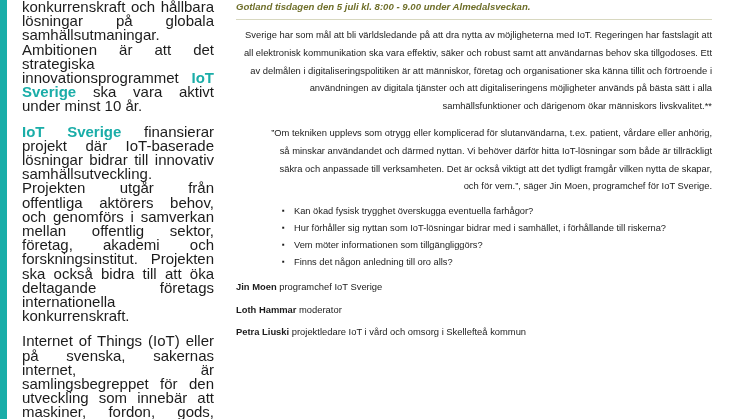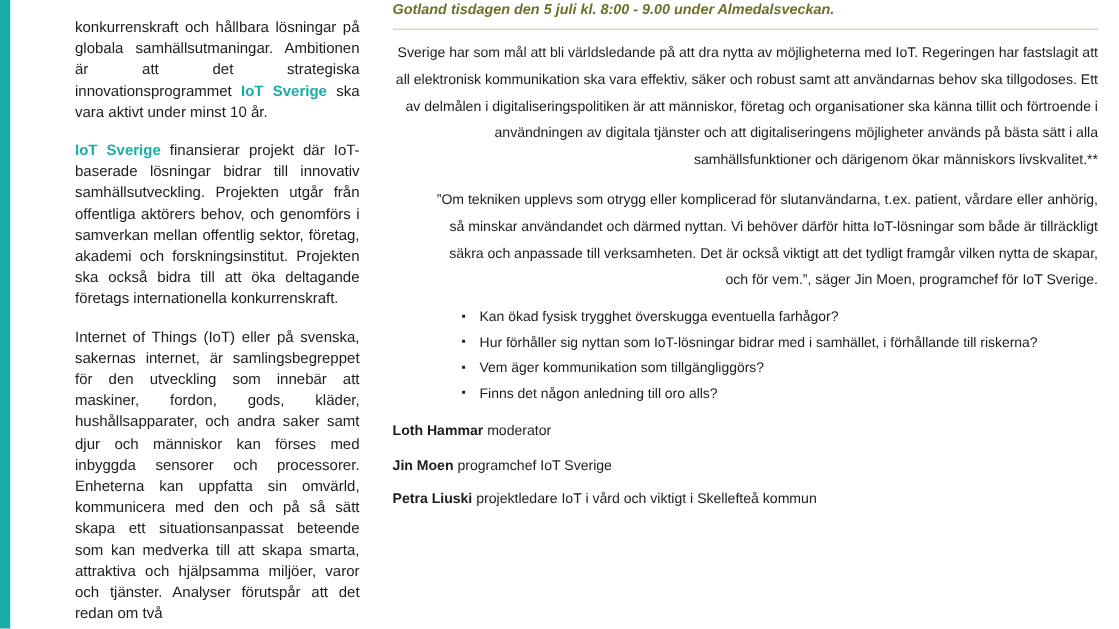--- a/index.html
+++ b/index.html
@@ -36,27 +36,26 @@
     position: absolute;
     left: 7px;
     top: 0;
     width: 2px;
     height: 419px;
     background: #ffffff;
   }
 
   .col-left {
     width: 228px;
-    padding: 12px 14px 0 22px;
-    font-size: 10px;
+    padding: 0 14px 0 22px;
+    font-size: 15px;
     line-height: 14.2px;
     text-align: justify;
     color: #1c1c1c;
     overflow: hidden;
-    margin-left: 28px;
   }
   .col-right {
     width: 498px;
     padding: 0 14px 0 8px;
     overflow: hidden;
   }
 
   .col-left p {
     margin: 0 0 11px 0;
     text-align: justify;
@@ -158,23 +157,23 @@
     <hr class="rule">
 
     <p>Sverige har som mål att bli världsledande på att dra nytta av möjligheterna med IoT. Regeringen har fastslagit att all elektronisk kommunikation ska vara effektiv, säker och robust samt att användarnas behov ska tillgodoses. Ett av delmålen i digitaliseringspolitiken är att människor, företag och organisationer ska känna tillit och förtroende i användningen av digitala tjänster och att digitaliseringens möjligheter används på bästa sätt i alla samhällsfunktioner och därigenom ökar människors livskvalitet.**</p>
 
     <div class="quote">”Om tekniken upplevs som otrygg eller komplicerad för slutanvändarna, t.ex. patient, vårdare eller anhörig, så minskar användandet och därmed nyttan. Vi behöver därför hitta IoT-lösningar som både är tillräckligt säkra och anpassade till verksamheten. Det är också viktigt att det tydligt framgår vilken nytta de skapar, och för vem.”, säger Jin Moen, programchef för IoT Sverige.</div>
 
 
     <ul class="bullets">
       <li>Kan ökad fysisk trygghet överskugga eventuella farhågor?</li>
       <li>Hur förhåller sig nyttan som IoT-lösningar bidrar med i samhället, i förhållande till riskerna?</li>
-      <li>Vem äger kommunikation som tillgängliggörs?</li>
+      <li>Vem möter informationen som tillgängliggörs?</li>
       <li>Finns det någon anledning till oro alls?</li>
     </ul>
 
 
+    <div class="person"><b>Jin Moen</b> <span>programchef IoT Sverige</span></div>
     <div class="person"><b>Loth Hammar</b> <span>moderator</span></div>
-    <div class="person"><b>Jin Moen</b> <span>programchef IoT Sverige</span></div>
-    <div class="person"><b>Petra Liuski</b> <span>projektledare IoT i vård och viktigt i Skellefteå kommun</span></div>
+    <div class="person"><b>Petra Liuski</b> <span>projektledare IoT i vård och omsorg i Skellefteå kommun</span></div>
 
   </div>
 </div>
 
 </body></html>

